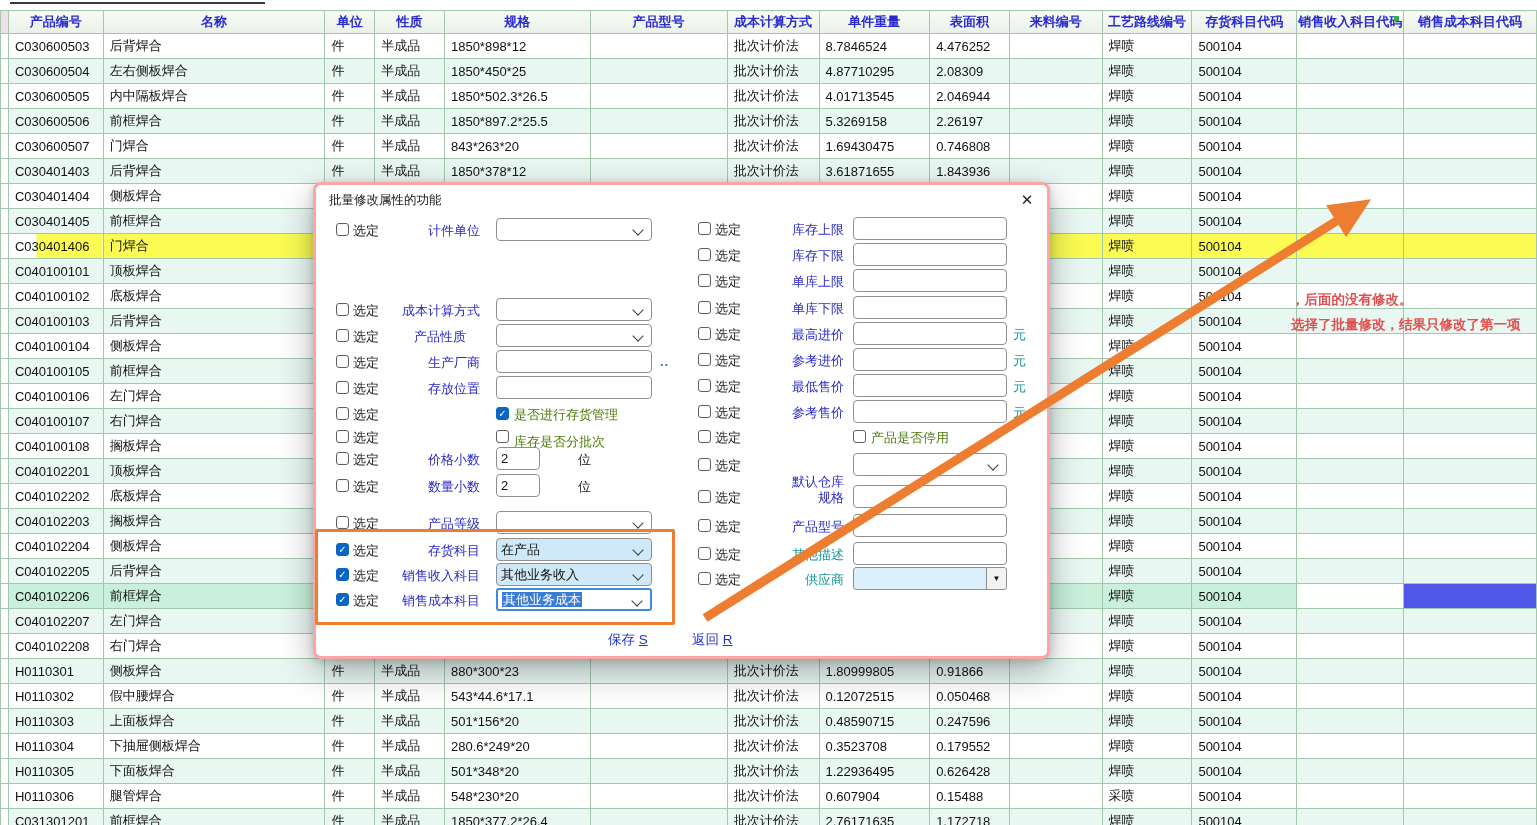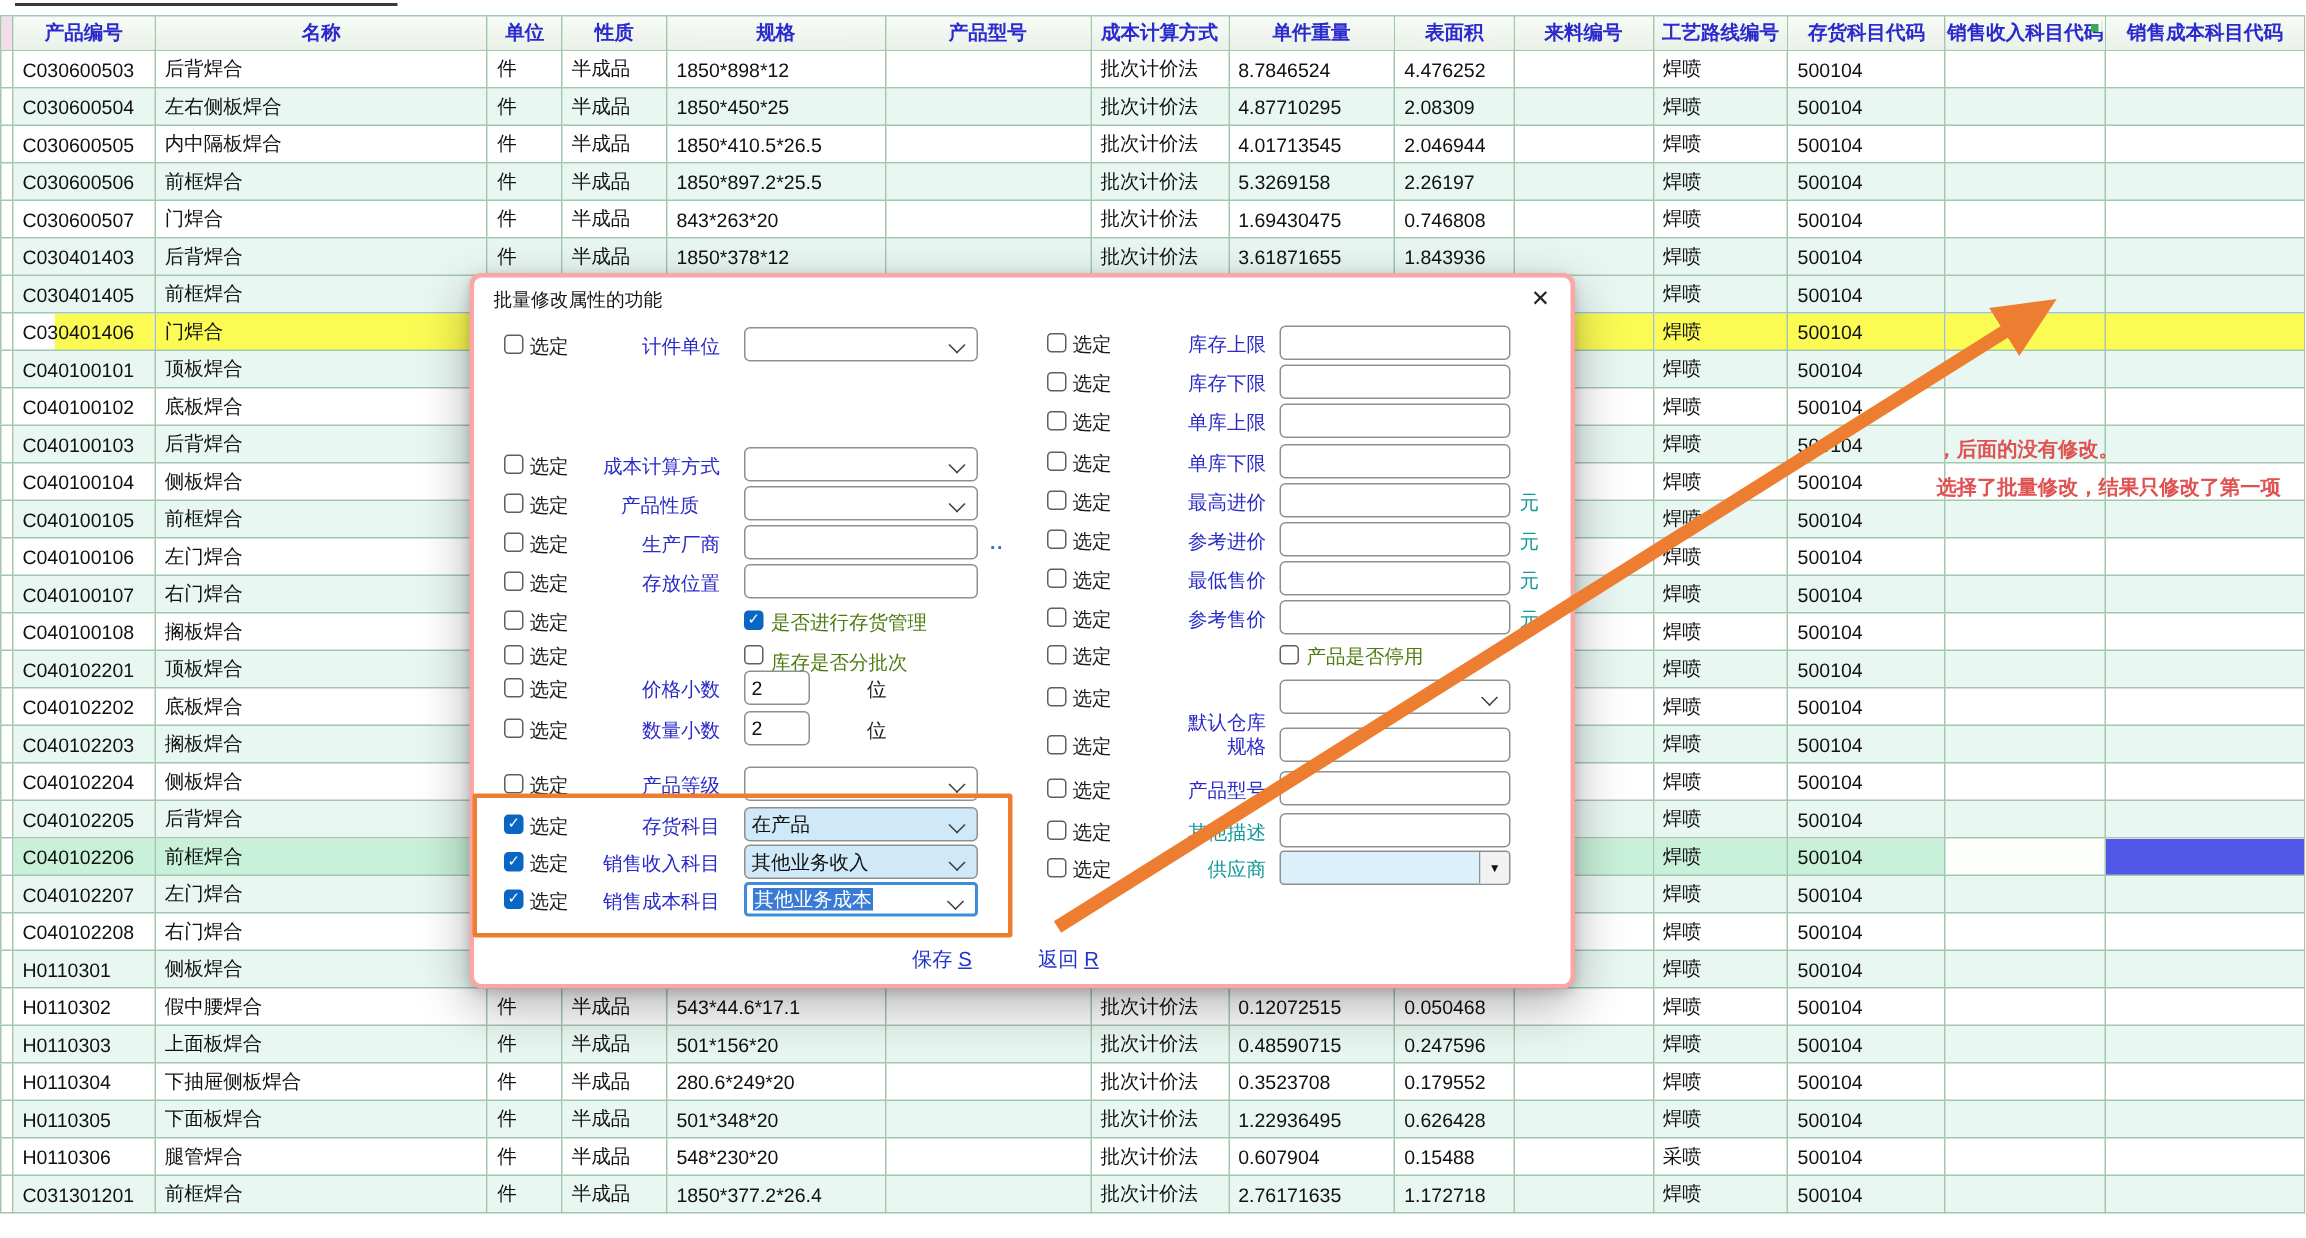--- a/index.html
+++ b/index.html
@@ -149,21 +149,21 @@
             <td>500104</td>
             <td></td>
             <td></td>
           </tr>
           <tr>
             <td class="rowhdr-cell"></td>
             <td>C030600505</td>
             <td>内中隔板焊合</td>
             <td>件</td>
             <td>半成品</td>
-            <td>1850*410.5*26.5</td>
+            <td>1850*502.3*26.5</td>
             <td></td>
             <td>批次计价法</td>
             <td>4.01713545</td>
             <td>2.046944</td>
             <td></td>
             <td>焊喷</td>
             <td>500104</td>
             <td></td>
             <td></td>
           </tr>
@@ -205,20 +205,37 @@
             <td class="rowhdr-cell"></td>
             <td>C030401403</td>
             <td>后背焊合</td>
             <td>件</td>
             <td>半成品</td>
             <td>1850*378*12</td>
             <td></td>
             <td>批次计价法</td>
             <td>3.61871655</td>
             <td>1.843936</td>
+            <td></td>
+            <td>焊喷</td>
+            <td>500104</td>
+            <td></td>
+            <td></td>
+          </tr>
+          <tr>
+            <td class="rowhdr-cell"></td>
+            <td>C030401404</td>
+            <td>侧板焊合</td>
+            <td></td>
+            <td></td>
+            <td></td>
+            <td></td>
+            <td></td>
+            <td></td>
+            <td></td>
             <td></td>
             <td>焊喷</td>
             <td>500104</td>
             <td></td>
             <td></td>
           </tr>
           <tr class="tint">
             <td class="rowhdr-cell"></td>
             <td>C030401405</td>
             <td>前框焊合</td>

